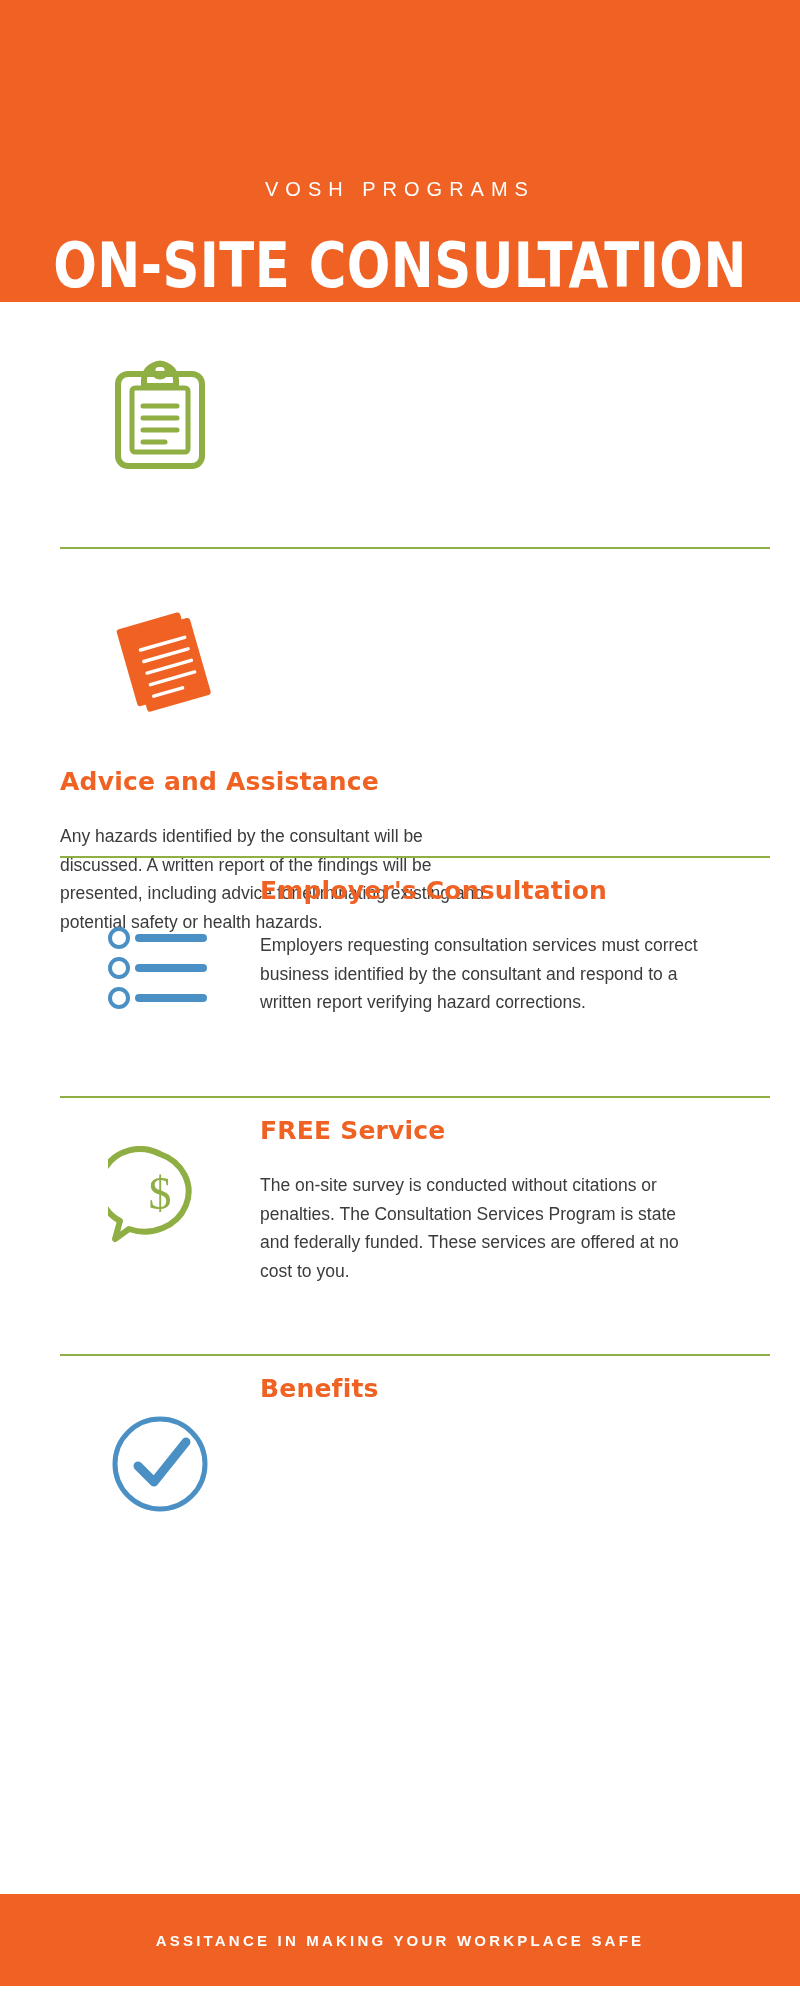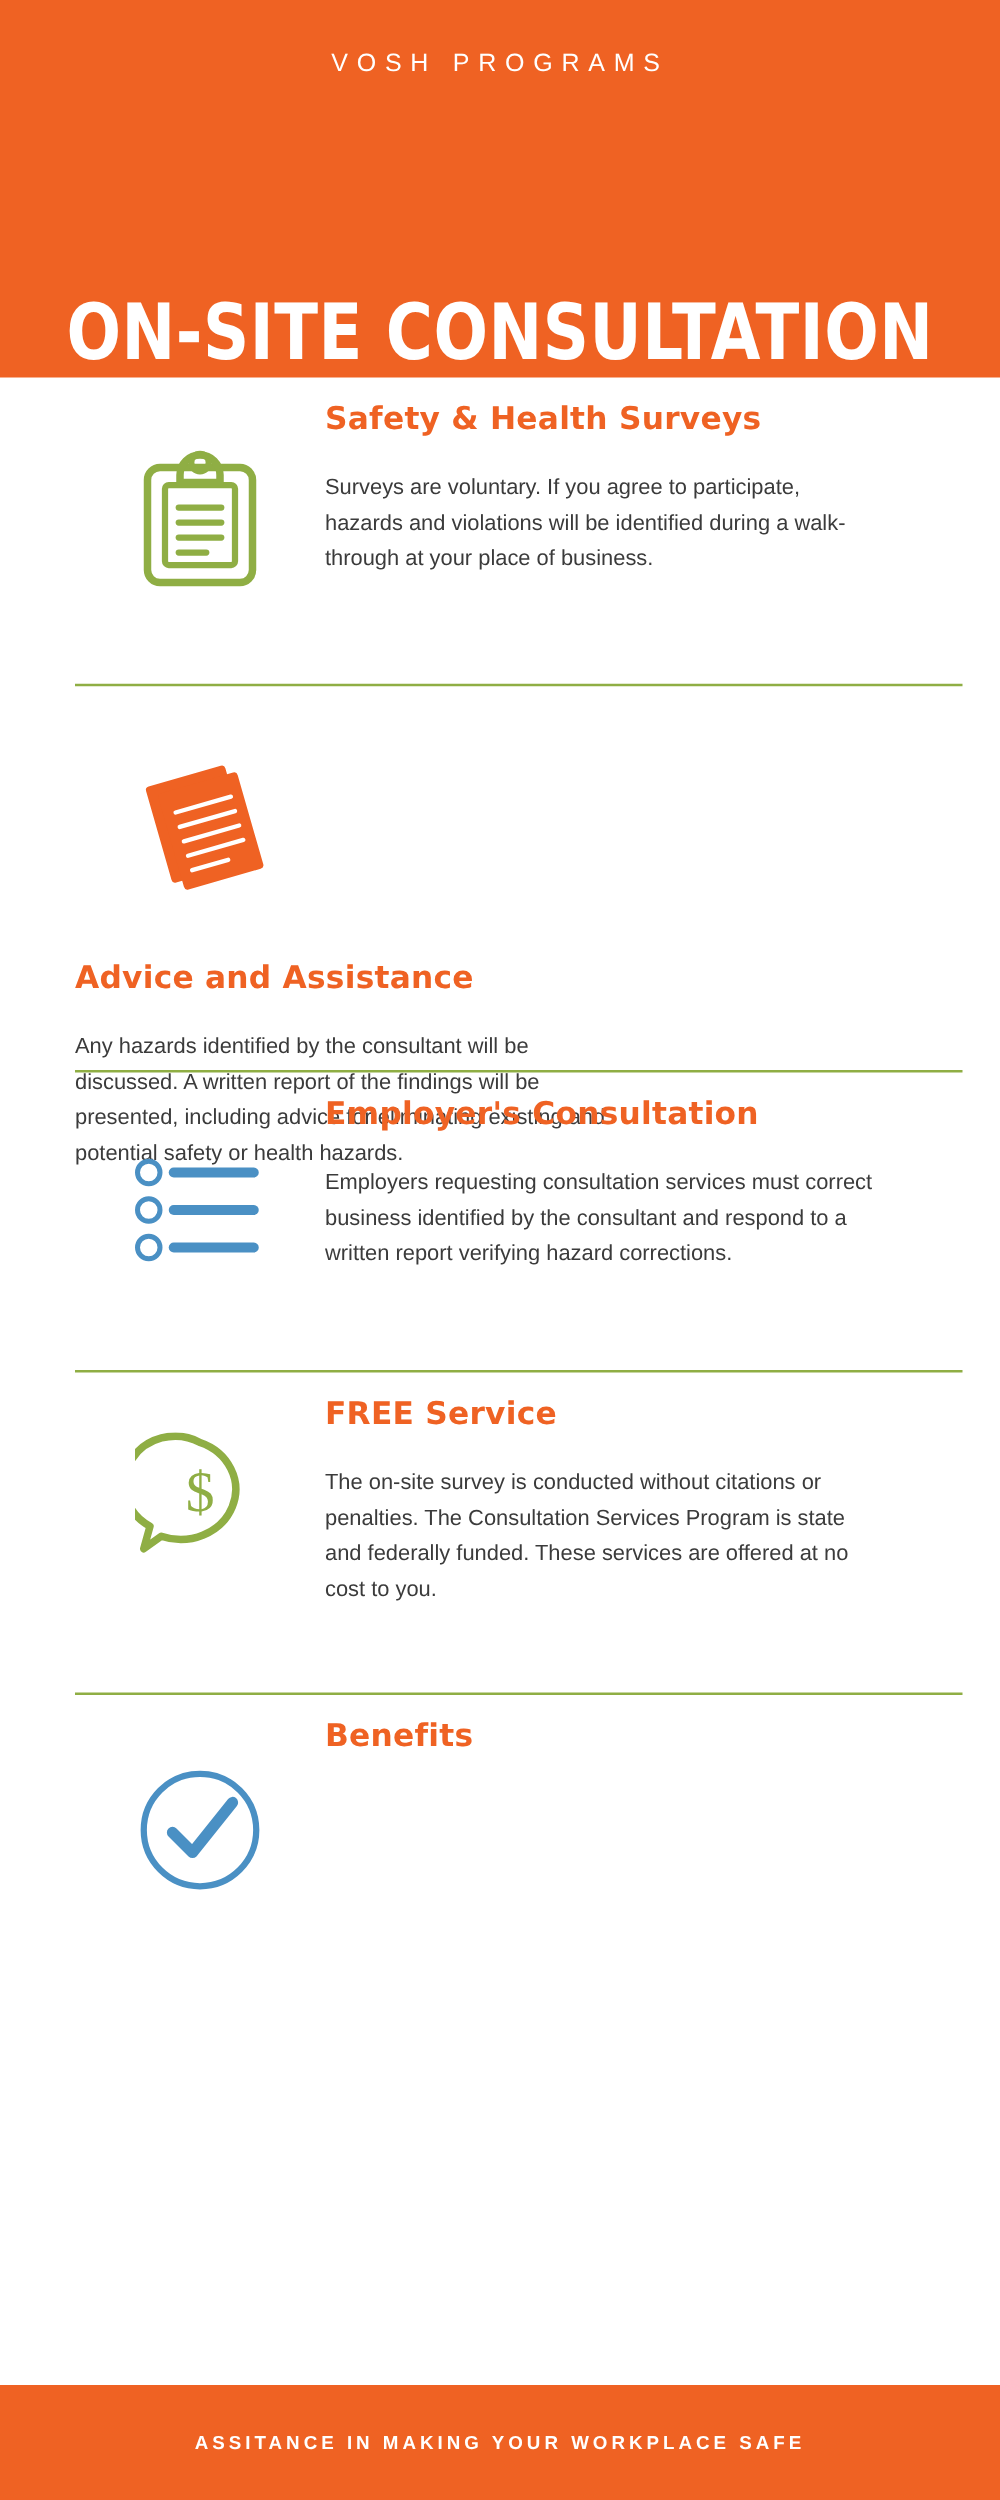--- a/index.html
+++ b/index.html
@@ -22,21 +22,21 @@
   }
 
   
   .header {
     background: #ef6223;
     width: 800px;
     height: 302px;
     display: flex;
     flex-direction: column;
     align-items: center;
-    justify-content: space-between;
+    justify-content: flex-end;
     box-sizing: border-box;
     padding-top: 40px;
   }
   .eyebrow {
     color: #ffffff;
     font-size: 20px;
     letter-spacing: 7px;
     font-weight: 400;
     text-transform: uppercase;
     margin-bottom: 28px;
@@ -101,21 +101,21 @@
     background: #8fae44;
     margin: 0 30px 0 60px;
   }
 
   
   svg { display: block; }
 
   
   .footer {
     position: absolute;
-    bottom: 0;
+    bottom: 14px;
     left: 0;
     width: 800px;
     height: 92px;
     background: #ef6223;
     display: flex;
     align-items: center;
     justify-content: center;
   }
   .footer-text {
     color: #ffffff;
@@ -145,24 +145,20 @@
             <rect x="12" y="16" width="84" height="92" rx="10" ry="10" fill="none" stroke="#8FAE44" stroke-width="6"></rect>
             <rect x="26" y="30" width="56" height="64" rx="3" ry="3" fill="none" stroke="#8FAE44" stroke-width="5"></rect>
             <path d="M38 22 a16 16 0 0 1 32 0 v6 h-32 z" fill="none" stroke="#8FAE44" stroke-width="6" stroke-linejoin="round"></path>
             <circle cx="54" cy="12" r="7" fill="none" stroke="#8FAE44" stroke-width="5"></circle>
             <line x1="37" y1="48" x2="71" y2="48" stroke="#8FAE44" stroke-width="5" stroke-linecap="round"></line>
             <line x1="37" y1="60" x2="71" y2="60" stroke="#8FAE44" stroke-width="5" stroke-linecap="round"></line>
             <line x1="37" y1="72" x2="71" y2="72" stroke="#8FAE44" stroke-width="5" stroke-linecap="round"></line>
             <line x1="37" y1="84" x2="59" y2="84" stroke="#8FAE44" stroke-width="5" stroke-linecap="round"></line>
           </svg>
         </span>
-      </div>
-      <div class="text-col">
-        <h2 class="sec-title">Safety &amp; Health Surveys</h2>
-        <p class="sec-body">Surveys are voluntary. If you agree to participate, hazards and violations will be identified during a walk-through at your place of business.</p>
       </div>
     </div>
     <div class="divider"></div>
 
     <div class="section" style="height:307px;flex-direction:column;">
       <div class="icon-col">
         <span>
           <svg width="120" height="110" viewBox="0 0 120 110">
             <g transform="rotate(-16 60 55)">
               <rect x="26" y="14" width="66" height="80" rx="3" fill="#EF6223"></rect>

